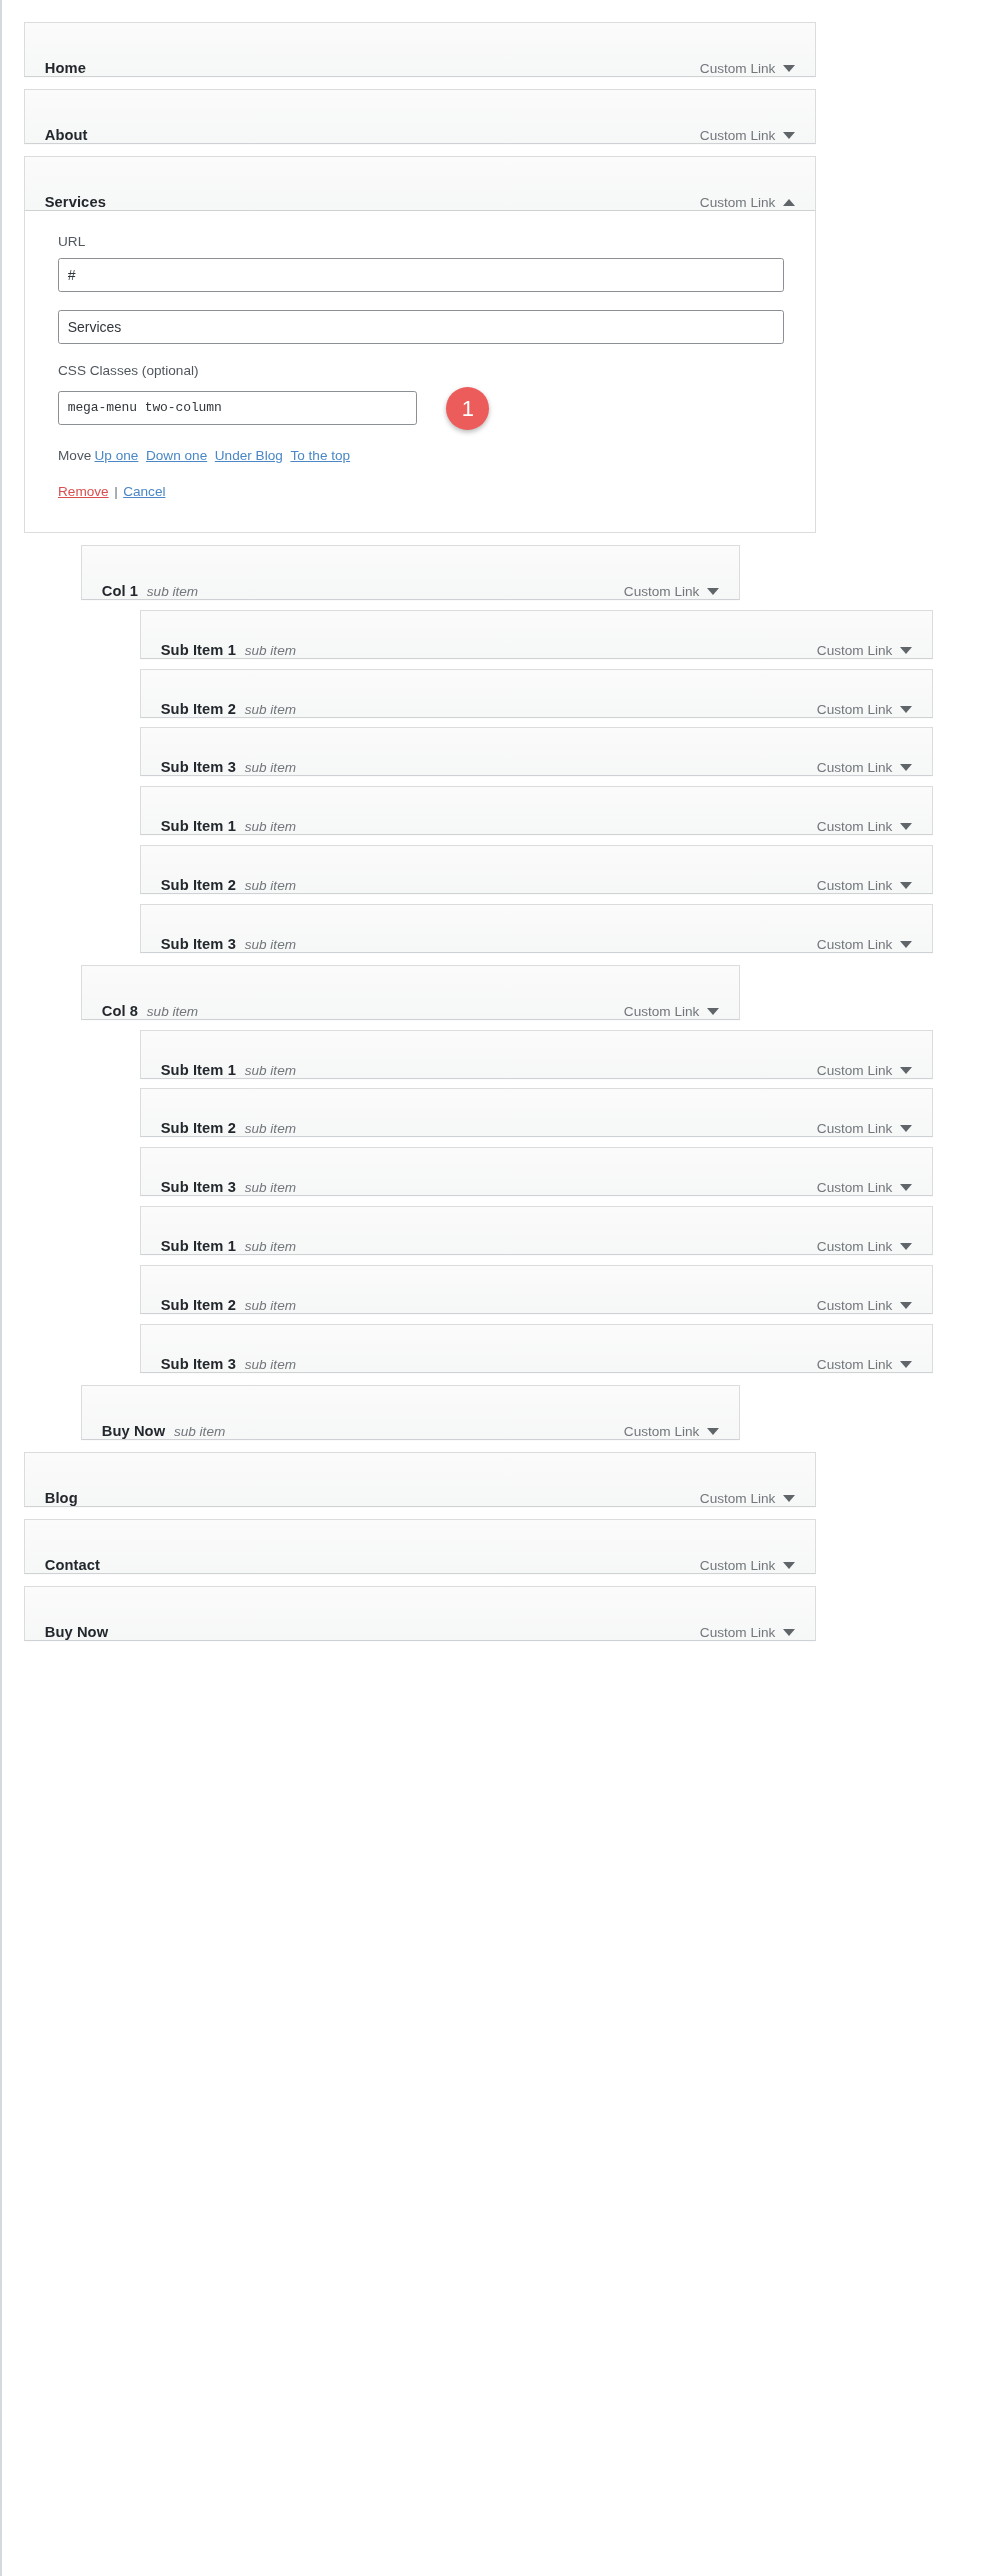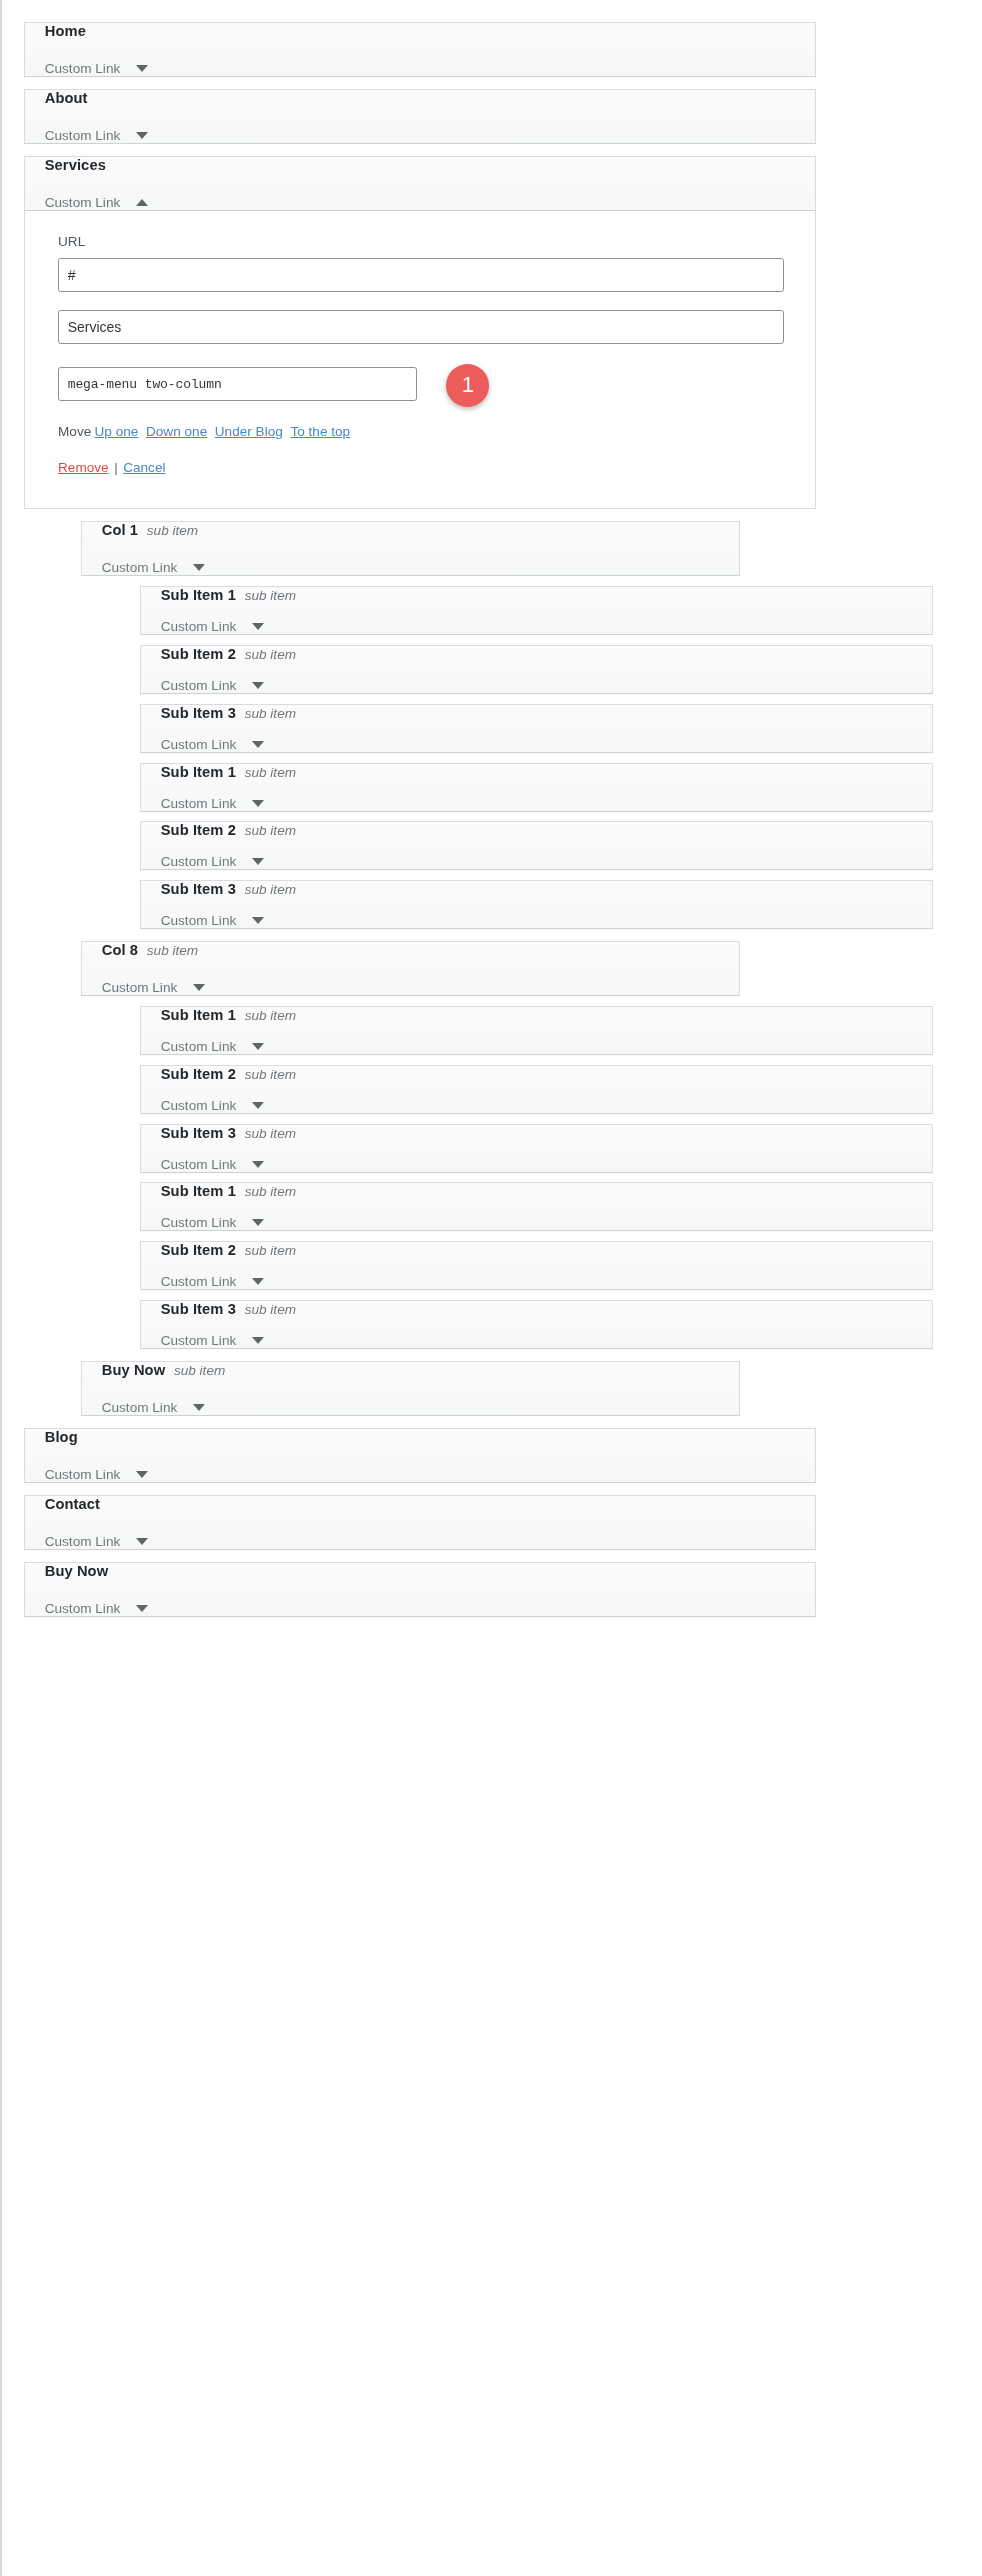--- a/index.html
+++ b/index.html
@@ -22,25 +22,24 @@
     padding-top: 22px;
   }
 
   
   .menu-row {
     position: relative;
     background: linear-gradient(to bottom, #fbfbfc 0%, #f6f7f7 100%);
     border: 0.5px solid #dcdcde;
     border-bottom-color: #cfd2d4;
     display: flex;
-    align-items: flex-start;
+    align-items: flex-end;
     justify-content: space-between;
     padding: 0 18.6px 0 19.7px;
     box-shadow: 0 0.5px 0 rgba(0,0,0,.035);
-    flex-direction: column;
   }
   .menu-row .row-title {
     display: flex;
     align-items: baseline;
     gap: 8.7px;
     min-width: 0;
   }
   .row-label {
     font-size: 14.7px;
     font-weight: bold;
@@ -50,21 +49,21 @@
   }
   .row-subtext {
     font-size: 13.6px;
     font-style: italic;
     color: #72777c;
     white-space: nowrap;
   }
   .row-meta {
     display: flex;
     align-items: center;
-    gap: 15px;
+    gap: 7px;
     white-space: nowrap;
   }
   .row-type {
     font-size: 13.6px;
     color: #72777c;
   }
   .row-toggle {
     font-size: 0;
     line-height: 0;
     display: inline-block;
@@ -227,20 +226,21 @@
     <div class="field-block">
       <label class="field-label">URL</label>
       <input class="text-input" type="text" value="#" style="">
     </div>
 
     <div class="field-block">
       <input class="text-input" type="text" value="Services" style="">
     </div>
 
     <div class="field-block">
+      <label class="field-label">CSS Classes (optional)</label>
       <div class="css-row">
         <input class="text-input narrow" type="text" value="mega-menu two-column" style="">
         <div class="step-badge">1</div>
       </div>
     </div>
 
     <div class="move-row">
       <span class="move-word">Move</span><a href="#" class="link-blue">Up one</a><a href="#" class="link-blue">Down one</a><a href="#" class="link-blue">Under Blog</a><a href="#" class="link-blue">To the top</a>
     </div>
 

